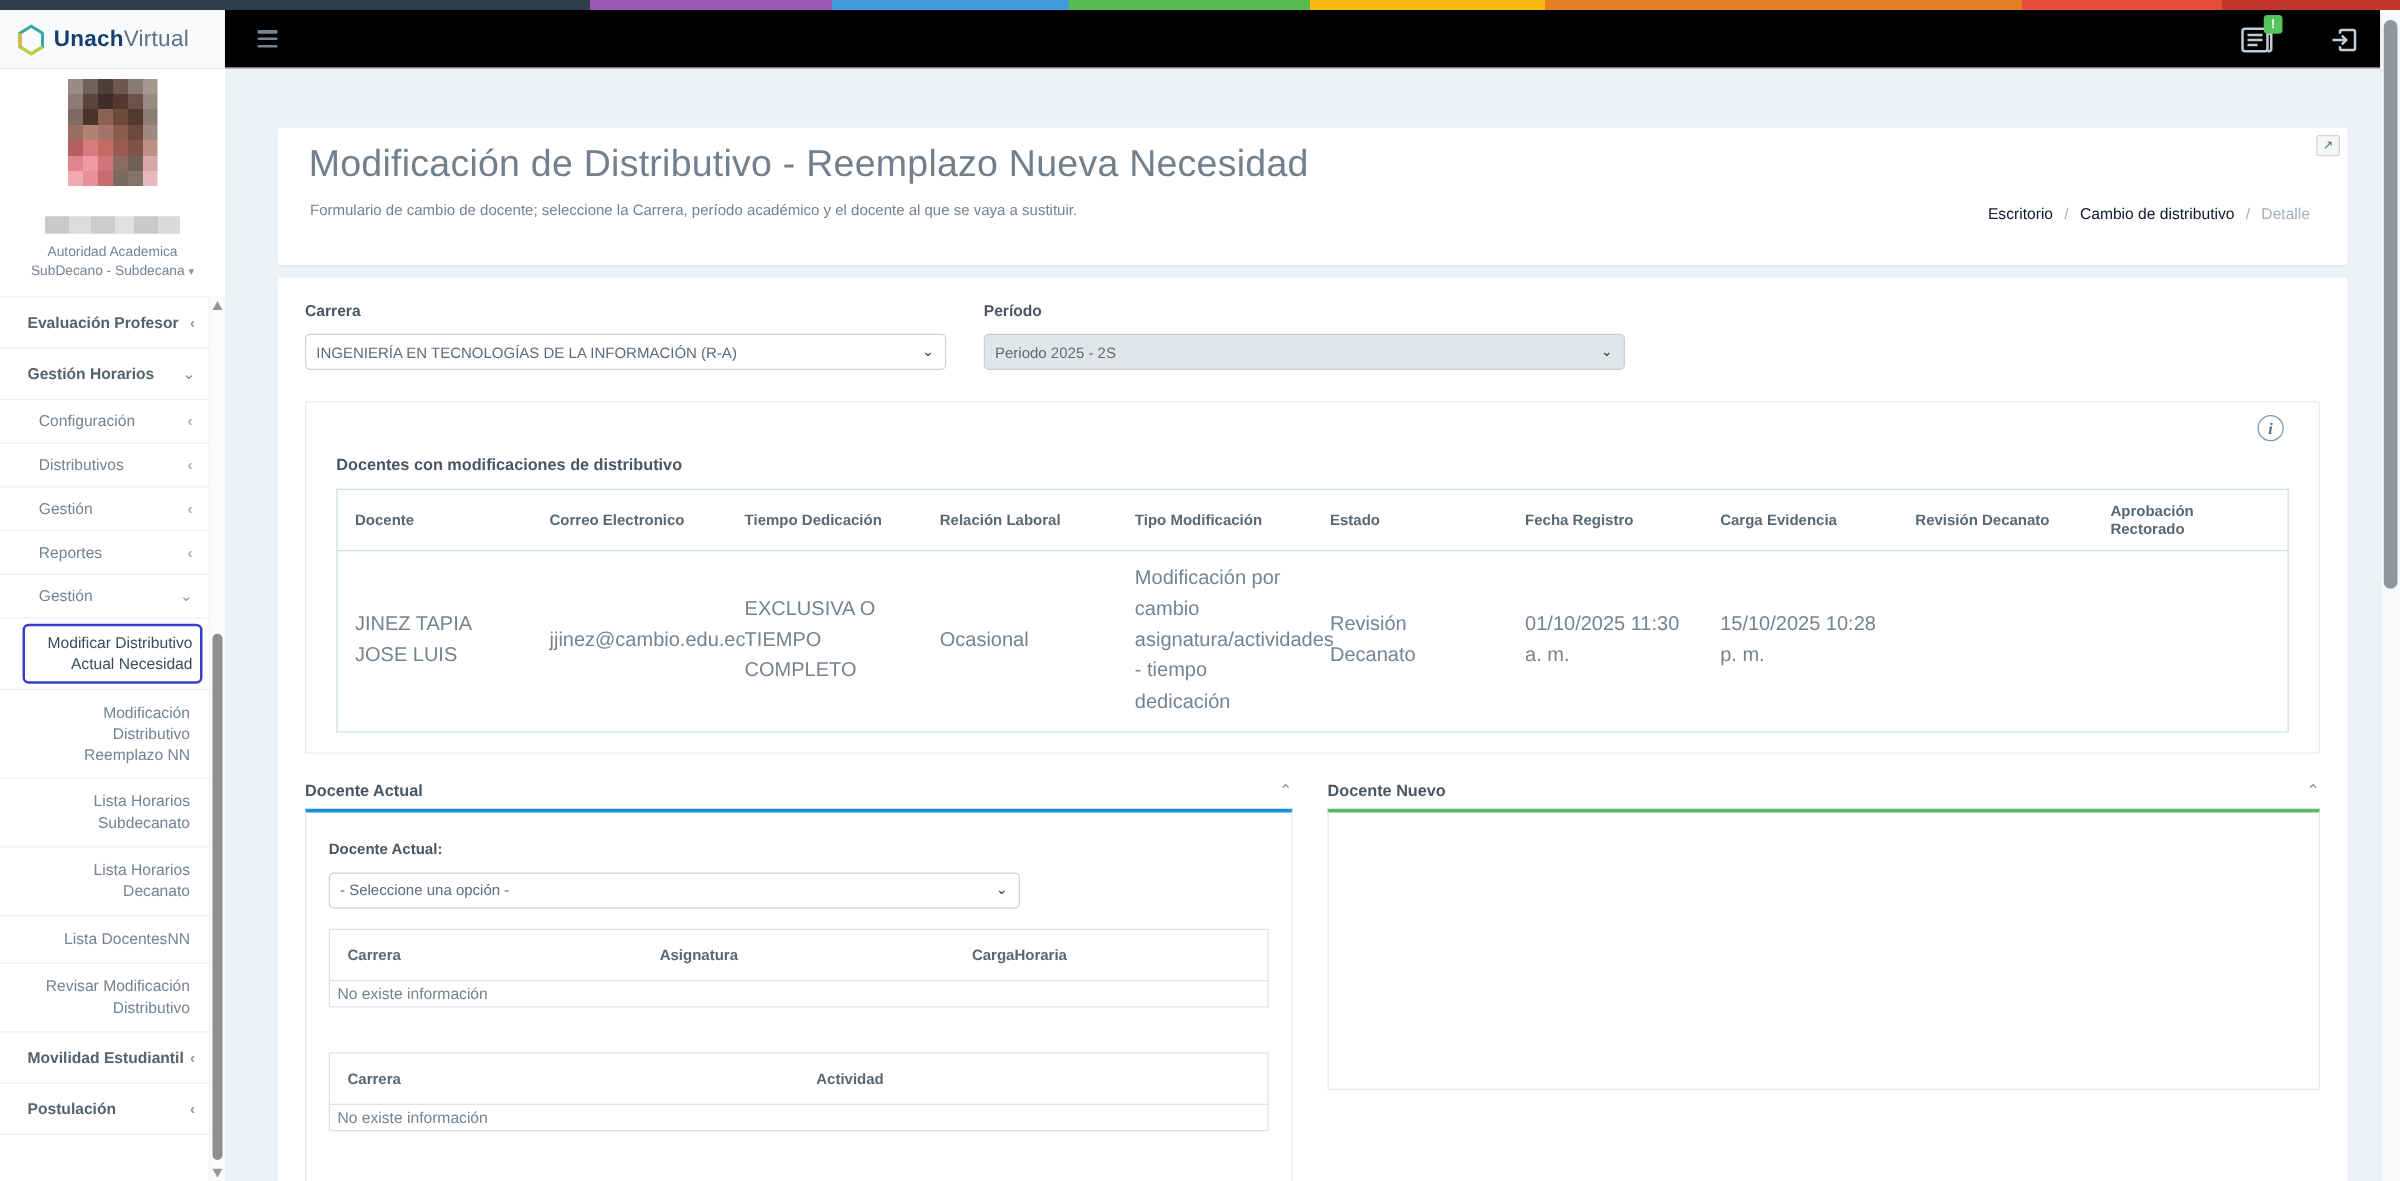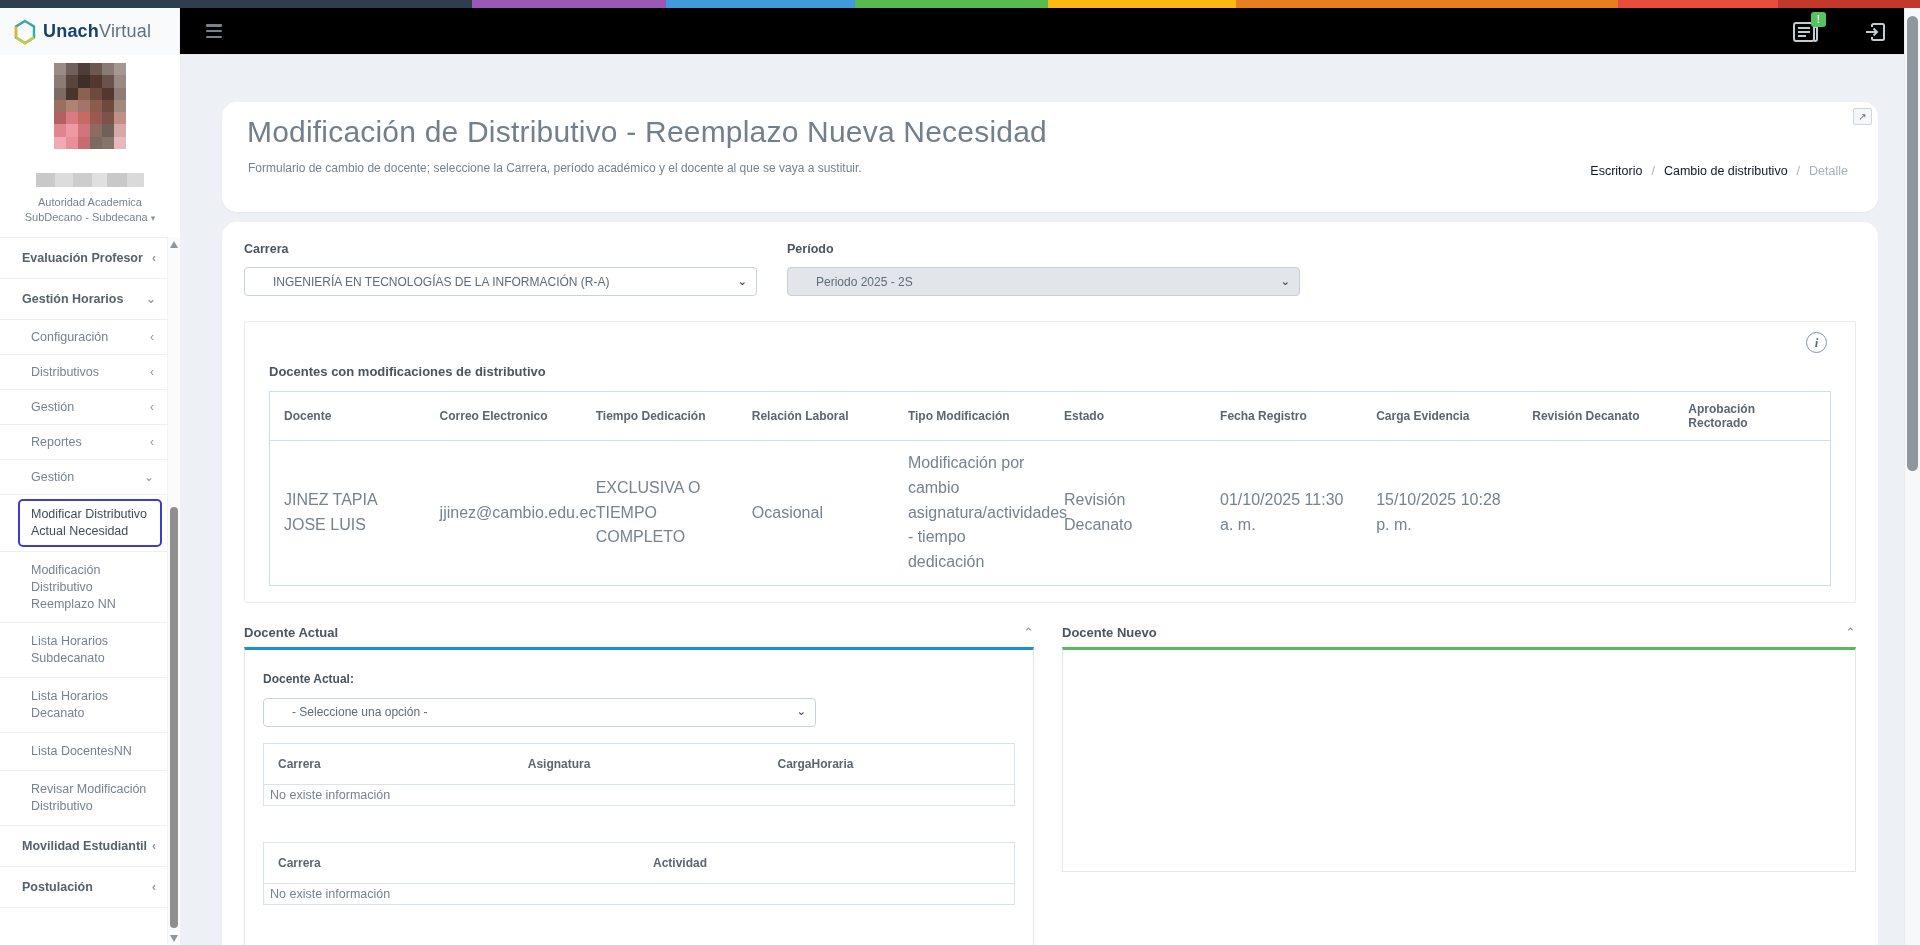--- a/index.html
+++ b/index.html
@@ -43,21 +43,21 @@
   .profile { text-align:center; padding-top:8px; }
   .avatar { width:72px; height:86px; margin:0 auto; display:block; }
   .name-blur { width:108px; height:14px; margin:24px auto 0;
     background:linear-gradient(90deg,#c9c9c9 0 18%,#dcdcdc 18% 34%,#cdcdcd 34% 52%,#e0e0e0 52% 66%,#c9c9c9 66% 84%,#dadada 84% 100%);
     border-radius:1px; }
   .role1 { margin-top:9px; font-size:11px; color:#76838f; }
   .role2 { margin-top:3px; font-size:11px; color:#76838f; cursor:pointer; }
   .role2 .caret { font-size:9px; color:#8b97a1; }
 
   .menu { position:absolute; left:0; top:182px; width:168px; bottom:0; overflow:hidden;
-    border-top:1px solid #edf0f3; }
+    border-top:1px solid #edf0f3;text-align:right; }
   .mi { border-bottom:1px solid #edf0f3; display:flex; flex-wrap:wrap; align-items:center;
     cursor:pointer; }
   .mi .chev { margin-left:auto; color:#8b97a1; font-size:12px; }
   .mi-section { padding:13px 12px 13px 22px; font-weight:700; font-size:12.5px; color:#54626c; }
   .mi-sub { padding:10px 14px 10px 31px; font-size:12.5px; color:#76838f; }
   .mi-leaf { padding:10px 16px 10px 31px; font-size:12.5px; color:#76838f; line-height:1.35; }
   .mi-leaf .lbl { width:100%; }
   .mi-selected { border:2.5px solid #3b3ec9; border-radius:5px; margin:4px 6px 4px 18px;
     padding:5px 6px 5px 11px; color:#3f4d56; }
   .mi-selected-wrap { border-bottom:1px solid #edf0f3; }
@@ -75,41 +75,41 @@
 
   
   .page-scroll { position:absolute; right:0; top:8px; width:16px; height:937px;
     background:#f7f8f9; border-left:1px solid #e8eaec; z-index:6; }
   .page-thumb { position:absolute; left:2px; top:8px; width:11px; height:455px;
     background:#8f969c; border-radius:6px; cursor:pointer; }
 
   
   .main { position:absolute; left:180px; top:55px; width:1724px; height:890px;
     background:#edf0f5; overflow:hidden; padding:47px 26px 0 42px; }
-  .card { background:#fff; border-radius:15px; box-shadow:0 1px 2px rgba(0,0,0,.04); }
+  .card { background:#fff; border-radius:3px; box-shadow:0 1px 2px rgba(0,0,0,.04); }
 
   .card-a { position:relative; height:110px; }
   .page-title { position:absolute; left:25px; top:13px; font-size:30px; font-weight:300;
     color:#72808d; letter-spacing:.2px; }
   .page-sub { position:absolute; left:26px; top:59px; font-size:12px; color:#76838f; }
   .breadcrumb { position:absolute; right:30px; top:62px; font-size:12.5px; color:#a7b1b9;
     display:flex; gap:9px; }
   .breadcrumb .bc-link { color:#0f172a; cursor:pointer; }
   .breadcrumb .bc-cur { color:#a7b1b9; }
   .expand-btn { position:absolute; top:6px; right:6px; width:19px; height:17px;
     border:1px solid #cdd6dc; border-radius:2px; background:#f4f6f7; color:#5d6a73;
     font-size:10px; display:flex; align-items:center; justify-content:center; cursor:pointer; }
 
   .card-b { margin-top:10px; height:900px; padding:20px 22px; position:relative; }
 
   .form-row { display:flex; gap:30px; }
   .form-col { width:513px; }
   .f-label { font-size:12.5px; font-weight:700; color:#4a5560; margin-bottom:11px; }
   .select { position:relative; height:29px; border:1px solid #c9d3da; border-radius:4px;
-    background:#fff; display:flex; align-items:center; padding:0 26px 0 28px;
+    background:#fff; display:flex; align-items:center; padding:0 26px 0 8px;
     font-size:12px; color:#5f6b76; cursor:pointer; white-space:nowrap; overflow:hidden; }
   .select .arr { position:absolute; right:9px; top:50%; transform:translateY(-54%);
     font-size:11px; color:#49535c; font-weight:700; }
   .select-gray { background:#e2e6ea; border-color:#c8d0d6; }
 
   .table-panel { margin-top:25px; border:1px solid #e8ecef; border-radius:2px;
     padding:14px 24px 16px; position:relative; }
   .info-icon { position:absolute; top:10px; right:28px; width:21px; height:21px;
     border:1.5px solid #7e95a8; border-radius:50%; color:#53708a;
     font-family:"Liberation Serif",serif; font-size:13px; font-style:italic; font-weight:700;

